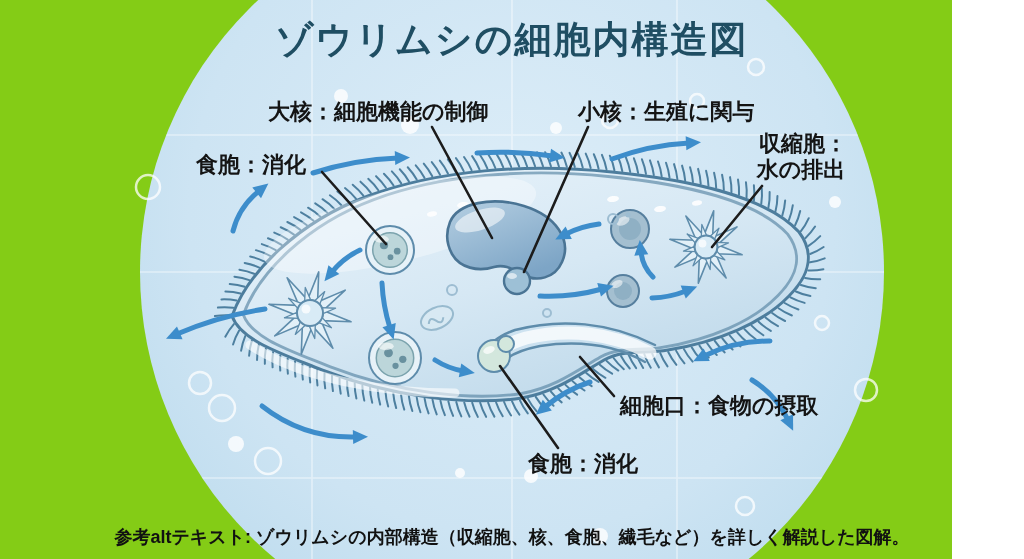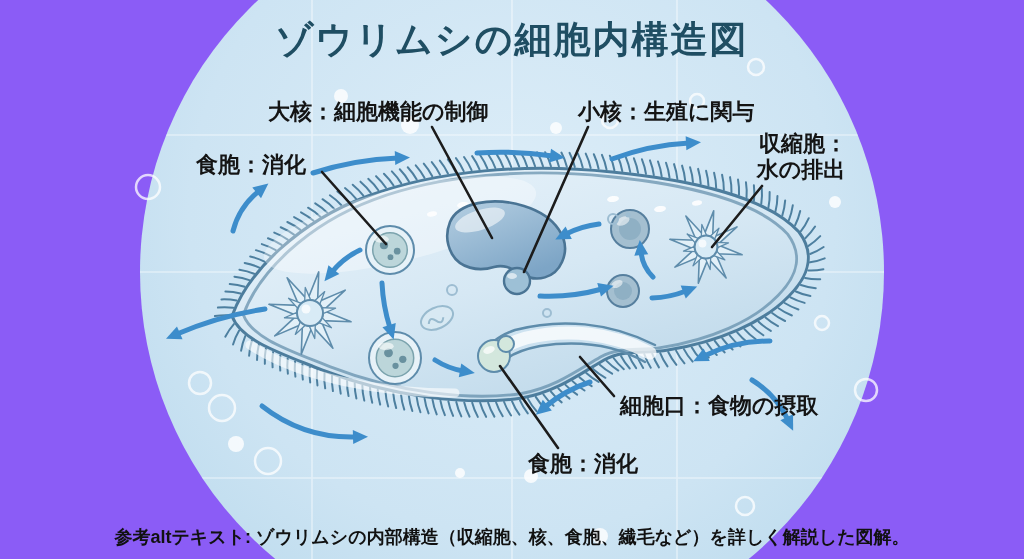--- a/index.html
+++ b/index.html
@@ -1,16 +1,16 @@
 <!DOCTYPE html>
 <html><head>
 <meta charset="utf-8">
 <style>
   html,body{margin:0;padding:0;background:#ffffff;}
-  .stage{position:relative;width:1024px;height:559px;background:#8b5cf6;overflow:hidden;
+  .stage{position:relative;width:952px;height:559px;background:#84cc16;overflow:hidden;
          font-family:"Liberation Sans","DejaVu Sans",sans-serif;}
   svg{display:block;}
   text{font-family:"Liberation Sans","DejaVu Sans",sans-serif;}
   .title-text{font-size:37px;font-weight:700;letter-spacing:2px;}
   .label-text{font-size:22px;font-weight:700;fill:#141414;}
   .caption-text{font-size:18px;font-weight:700;fill:#111111;}
   .pointer{stroke:#1c1c1c;stroke-width:2.6;stroke-linecap:round;}
 </style>
 </head>
 <body>

